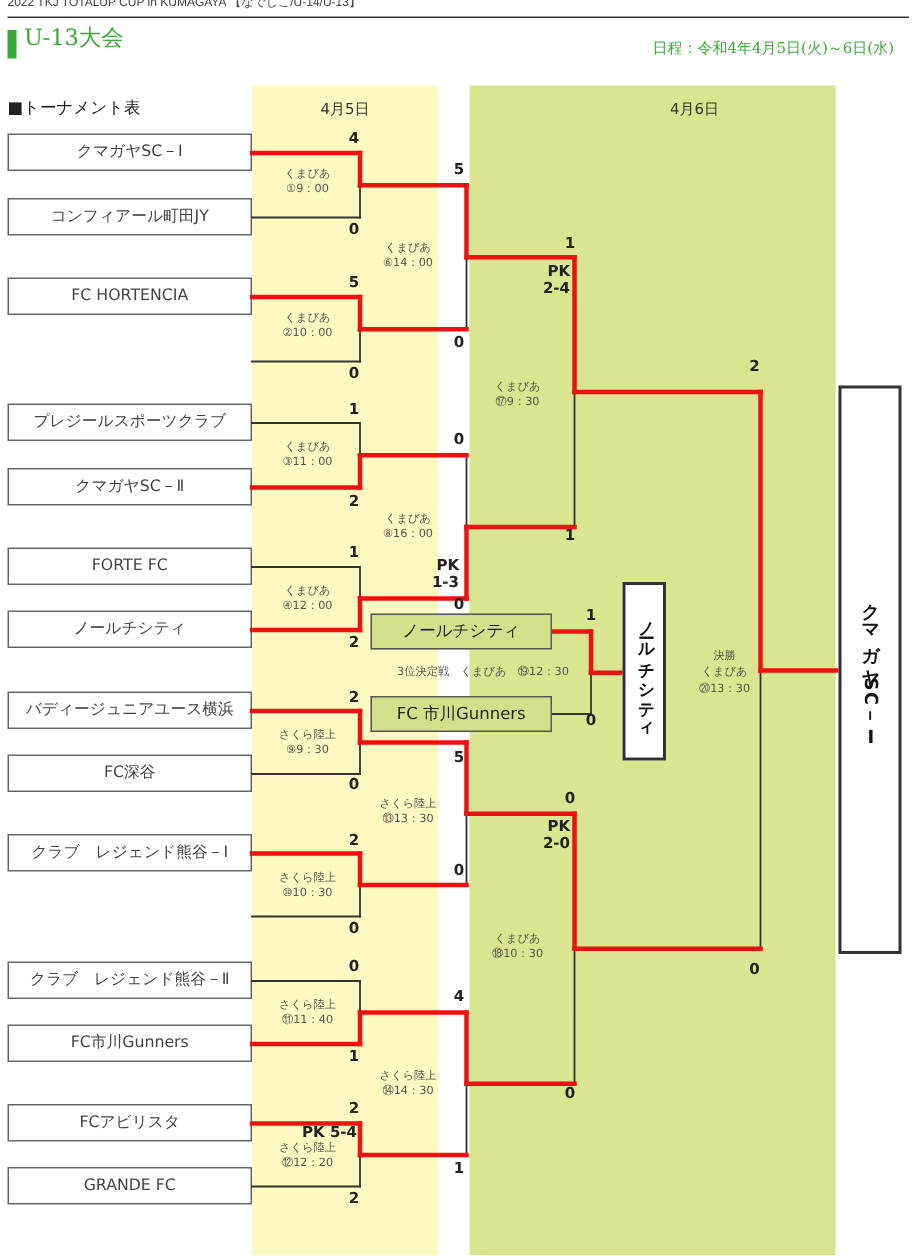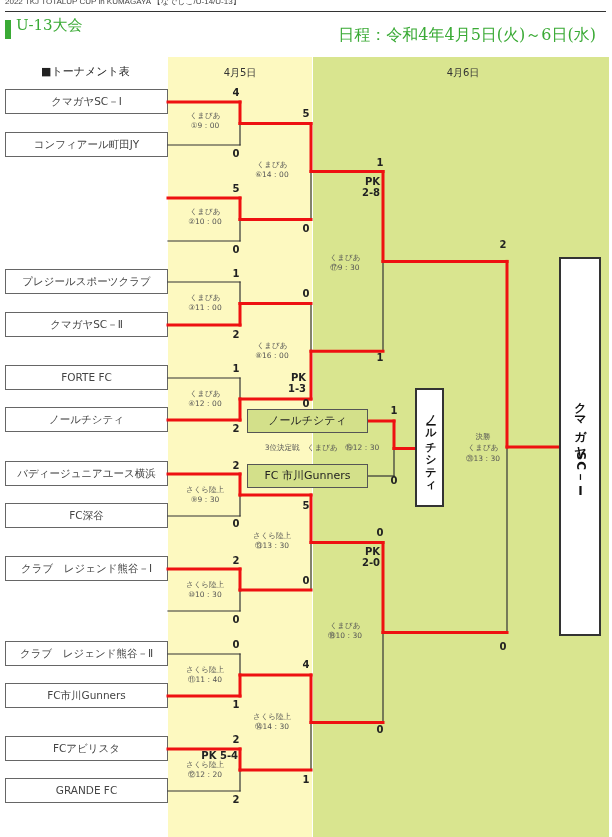--- a/index.html
+++ b/index.html
@@ -5,25 +5,25 @@
   html, body { margin: 0; padding: 0; background: #ffffff; }
   #page {
     position: relative; width: 612px; height: 837px; overflow: hidden;
     background: #ffffff; font-family: "DejaVu Sans", "Liberation Sans", sans-serif; color: #222;
   }
   .abs { position: absolute; }
   #caption { left: 5px; top: -4px; font-size: 8px; color: #444; white-space: nowrap; font-family: "Liberation Sans", sans-serif; }
   #rule { left: 5px; top: 11px; width: 601px; height: 1px; background: #333; }
   #title-bar { left: 5px; top: 20px; width: 6px; height: 19px; background: var(--accent, #3aaa35); }
   #title { left: 16px; top: 16px; font-size: 15px; color: var(--accent, #3aaa35); font-family: "DejaVu Serif", "Liberation Serif", serif; white-space: nowrap; }
-  #schedule { right: 16px; top: 25px; font-size: 16px; color: var(--accent, #3aaa35); font-family: "DejaVu Serif", "Liberation Serif", serif; white-space: nowrap; }
-  #section-title { left: 5px; top: 64px; font-size: 11px; color: #222; white-space: nowrap; margin-left: 36px; }
+  #schedule { right: 16px; top: 25px; font-size: 10px; color: var(--accent, #3aaa35); font-family: "DejaVu Serif", "Liberation Serif", serif; white-space: nowrap; }
+  #section-title { left: 5px; top: 64px; font-size: 11px; color: #222; white-space: nowrap; }
   .col { top: 57px; bottom: 0; }
-  #col-day1 { left: 168px; width: 124px; background: var(--day1, #fdf9c0); padding-left: 20px; }
-  #col-day2 { left: 313px; width: 296px; background: var(--day2, #d9e58f); }
+  #col-day1 { left: 168px; width: 124px; background: var(--day1, #fdf9c0); }
+  #col-day2 { left: 313px; width: 244px; background: var(--day2, #d9e58f); }
   .col-label { position: absolute; top: 9px; left: 0; right: 0; text-align: center; font-size: 10px; color: #333; }
   #col-day2 .col-label { left: 0; width: 300px; }
   .team {
     position: absolute; left: 5px; width: 161px; height: 23px; background: #fff;
     border: 1px solid #666; font-size: 10.5px; line-height: 23px; text-align: center; color: #444; white-space: nowrap;
   }
   .tp-team {
     position: absolute; left: 247px; width: 119px; height: 22px; background: #d3e08a;
     border: 1.5px solid #555; font-size: 11px; line-height: 22px; text-align: center; color: #222; white-space: nowrap;
   }
@@ -60,20 +60,21 @@
 
   <div id="col-day1" class="abs col">
     <div class="col-label">4月5日</div>
   </div>
   <div id="col-day2" class="abs col">
     <div class="col-label">4月6日</div>
   </div>
 
   <div class="team" style="top:89px">クマガヤSC－Ⅰ</div>
   <div class="team" style="top:132px">コンフィアール町田JY</div>
+  <div class="team" style="top:185px">FC HORTENCIA</div>
   <div class="team" style="top:269px">プレジールスポーツクラブ</div>
   <div class="team" style="top:312px">クマガヤSC－Ⅱ</div>
   <div class="team" style="top:365px">FORTE FC</div>
   <div class="team" style="top:407px">ノールチシティ</div>
   <div class="team" style="top:461px">バディージュニアユース横浜</div>
   <div class="team" style="top:503px">FC深谷</div>
   <div class="team" style="top:556px">クラブ　レジェンド熊谷－Ⅰ</div>
   <div class="team" style="top:641px">クラブ　レジェンド熊谷－Ⅱ</div>
   <div class="team" style="top:683px">FC市川Gunners</div>
   <div class="team" style="top:736px">FCアビリスタ</div>
@@ -212,21 +213,21 @@
     <span>くまびあ</span>
     <span>⑳13：30</span>
   </div>
 
   <div class="pk" style="left:270px;top:372px;width:36px">
       <span>PK</span>
       <span>1-3</span>
     </div>
   <div class="pk" style="left:344px;top:176px;width:36px">
       <span>PK</span>
-      <span>2-8</span>
+      <span>2-4</span>
     </div>
   <div class="pk" style="left:344px;top:546px;width:36px">
       <span>PK</span>
       <span>2-0</span>
     </div>
   <div class="pk" style="left:190px;top:750px;width:48px">PK 5-4</div>
 
   <div class="score" style="left:226px;top:87px">4</div>
   <div class="score" style="left:226px;top:148px">0</div>
   <div class="score" style="left:226px;top:183px">5</div>

